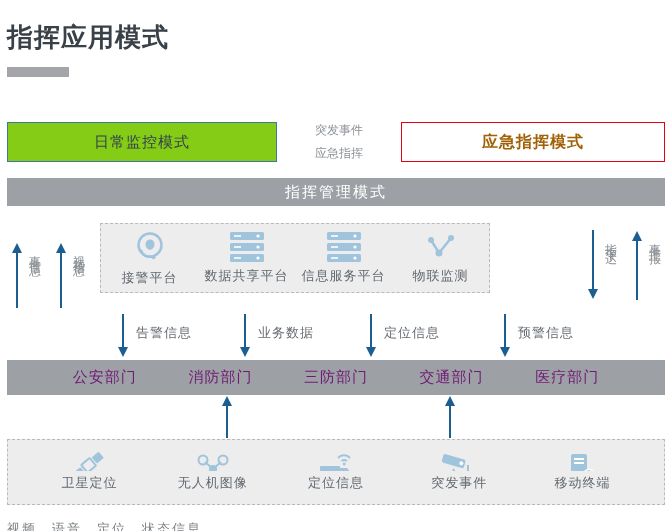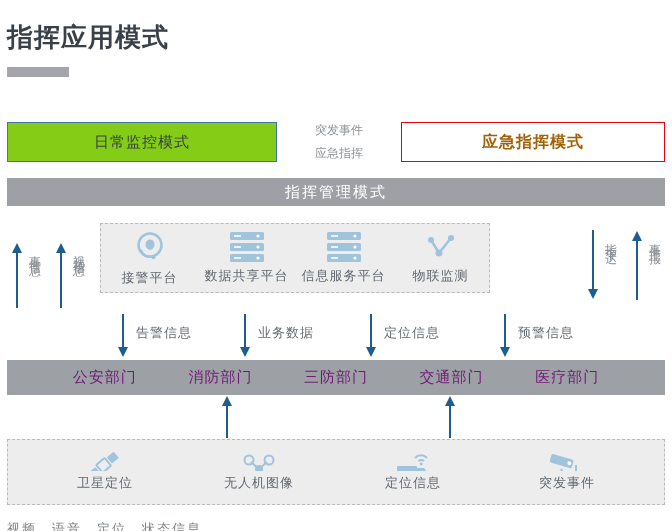--- a/index.html
+++ b/index.html
@@ -270,17 +270,27 @@
       <svg width="38" height="32">
         <g transform="rotate(16 15 10)">
           <rect x="2" y="5" width="23" height="9" rx="2" fill="#9fc4dc"></rect>
           <circle cx="21.5" cy="9.5" r="2" fill="#fff"></circle>
         </g>
         <path d="M13 17 l4 7 h10" stroke="#9fc4dc" stroke-width="2" fill="none"></path>
         <path d="M28 13 v6" stroke="#9fc4dc" stroke-width="2" fill="none"></path>
       </svg>
       <span class="icon-label">突发事件</span>
     </div>
+    <div class="icon-item">
+      <svg width="36" height="32">
+        <rect x="7" y="2" width="16" height="24" rx="2" fill="#9fc4dc"></rect>
+        <rect x="10" y="6" width="10" height="2" fill="#fff"></rect>
+        <rect x="10" y="10" width="10" height="2" fill="#fff"></rect>
+        <circle cx="25" cy="23.5" r="6" fill="#9fc4dc" stroke="#fff" stroke-width="1.5"></circle>
+        <circle cx="25" cy="23.5" r="2.5" fill="none" stroke="#fff" stroke-width="1.5"></circle>
+      </svg>
+      <span class="icon-label">移动终端</span>
+    </div>
   </div>
 
   <div class="caption">视频、语音、定位、状态信息</div>
 
 </div>
 
 </body></html>

